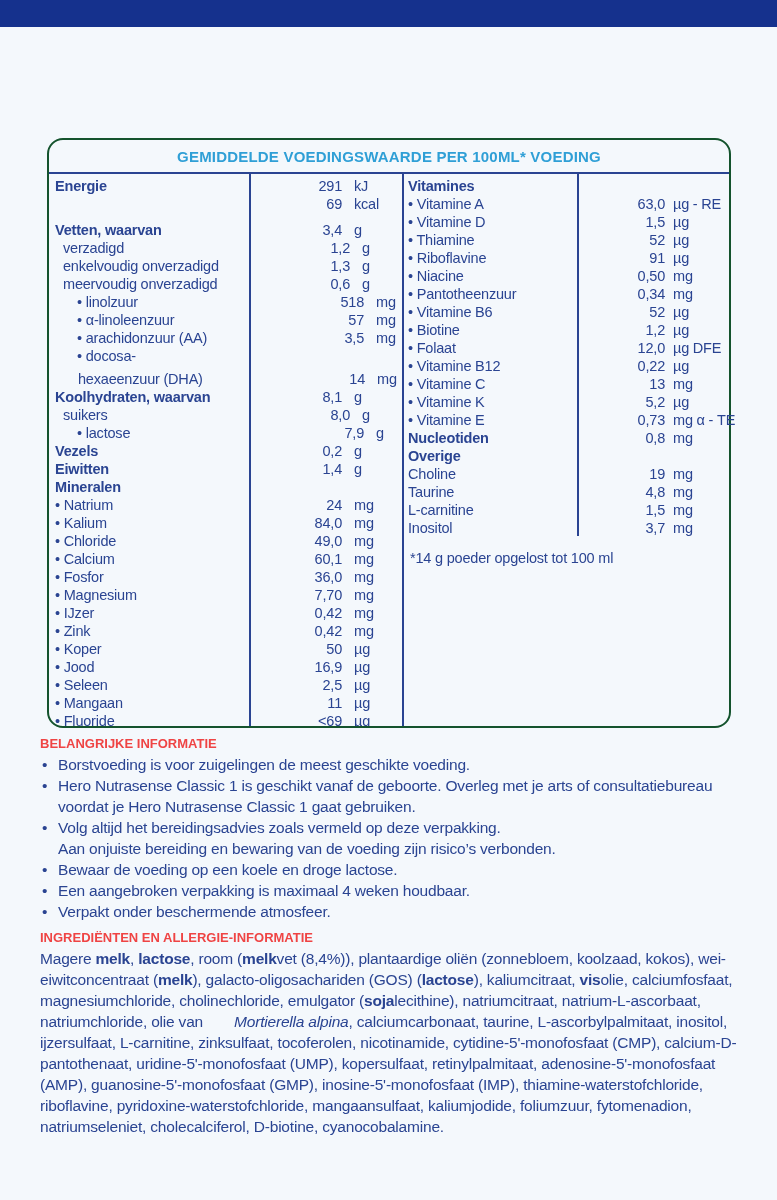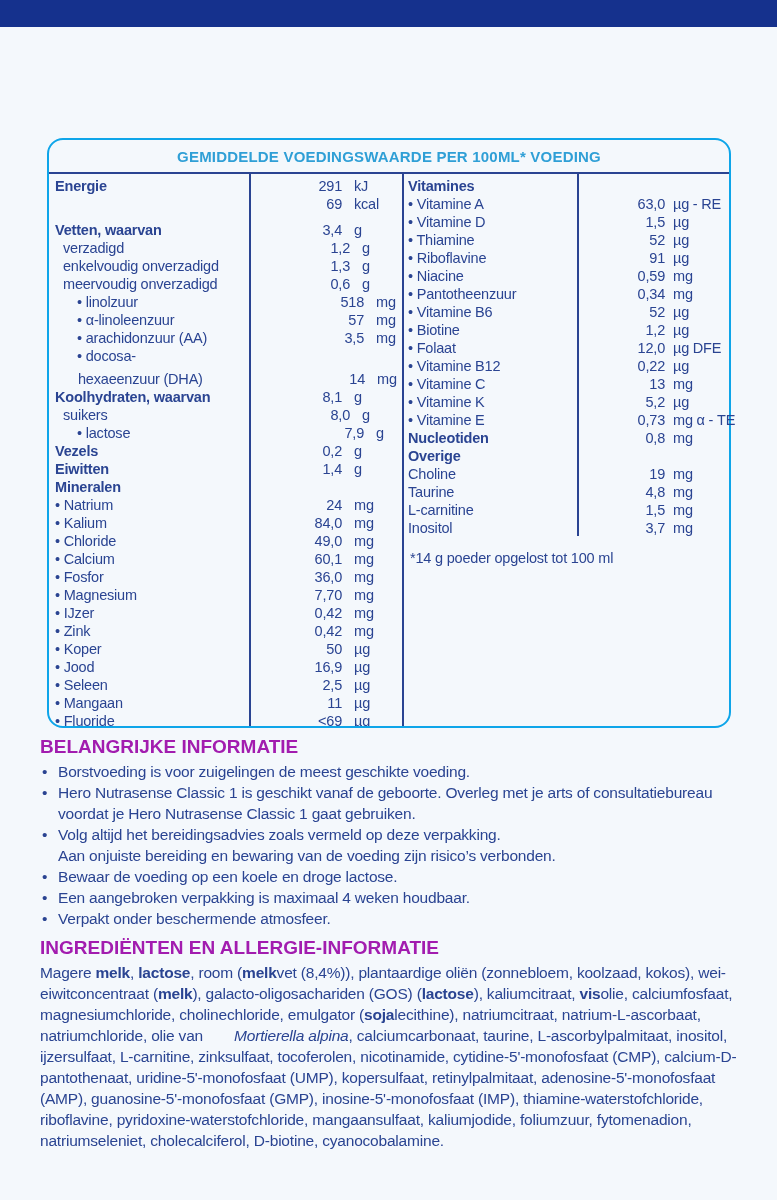--- a/index.html
+++ b/index.html
@@ -12,21 +12,21 @@
     overflow:hidden;
     letter-spacing:-0.2px;
   }
   .topbar{
     position:absolute;left:0;top:0;width:777px;height:27px;
     background:#15318d;
   }
   
   .ntable{
     position:absolute;left:47px;top:138px;width:680px;height:586px;
-    border:2px solid #0ea5e9;border-radius:16px;
+    border:2px solid #14532d;border-radius:16px;
     background:transparent;
   }
   .ntitle{
     position:absolute;left:0;top:0;width:100%;height:34px;
     display:flex;align-items:center;justify-content:center;
     color:#2f9fd6;font-weight:bold;font-size:15px;letter-spacing:0.2px;
     border-bottom:2px solid #2a4492;box-sizing:border-box;
   }
   .vline{position:absolute;width:2px;background:#2a4492;}
   .vl1{left:200px;top:34px;bottom:0;}
@@ -50,21 +50,21 @@
   .nrow.ind2 .lab{padding-left:28px;}
   .nrow.cont .lab{padding-left:29px;}
   .nrow.gap{margin-top:8px;}
   .nrow.gapsm{margin-top:5px;}
   .footnote{
     margin-top:13px;padding-left:8px;font-size:14.5px;white-space:nowrap;
   }
   
   .lower{position:absolute;left:40px;top:736px;width:700px;}
   .sechead{
-    color:#a21caf;font-weight:bold;font-size:19px;letter-spacing:0px;
+    color:#ef4444;font-weight:bold;font-size:13px;letter-spacing:0px;
     margin:0 0 3px 0;
   }
   .ibullets{margin:0 0 8px 0;}
   .ibullet{
     display:flex;font-size:15.5px;line-height:21px;
   }
   .ibullet .dot{flex:0 0 16px;padding-left:2px;}
   .ibullet .txt{flex:1;white-space:pre-line;}
   .ingr{
     font-size:15.5px;line-height:21px;margin:0;
@@ -255,21 +255,21 @@
         <span class="val">52</span>
         <span class="unit">µg</span>
       </div>
       <div class="nrow bullet">
         <span class="lab">• Riboflavine</span>
         <span class="val">91</span>
         <span class="unit">µg</span>
       </div>
       <div class="nrow bullet">
         <span class="lab">• Niacine</span>
-        <span class="val">0,59</span>
+        <span class="val">0,50</span>
         <span class="unit">mg</span>
       </div>
       <div class="nrow bullet">
         <span class="lab">• Pantotheenzuur</span>
         <span class="val">0,34</span>
         <span class="unit">mg</span>
       </div>
       <div class="nrow bullet">
         <span class="lab">• Vitamine B6</span>
         <span class="val">52</span>

